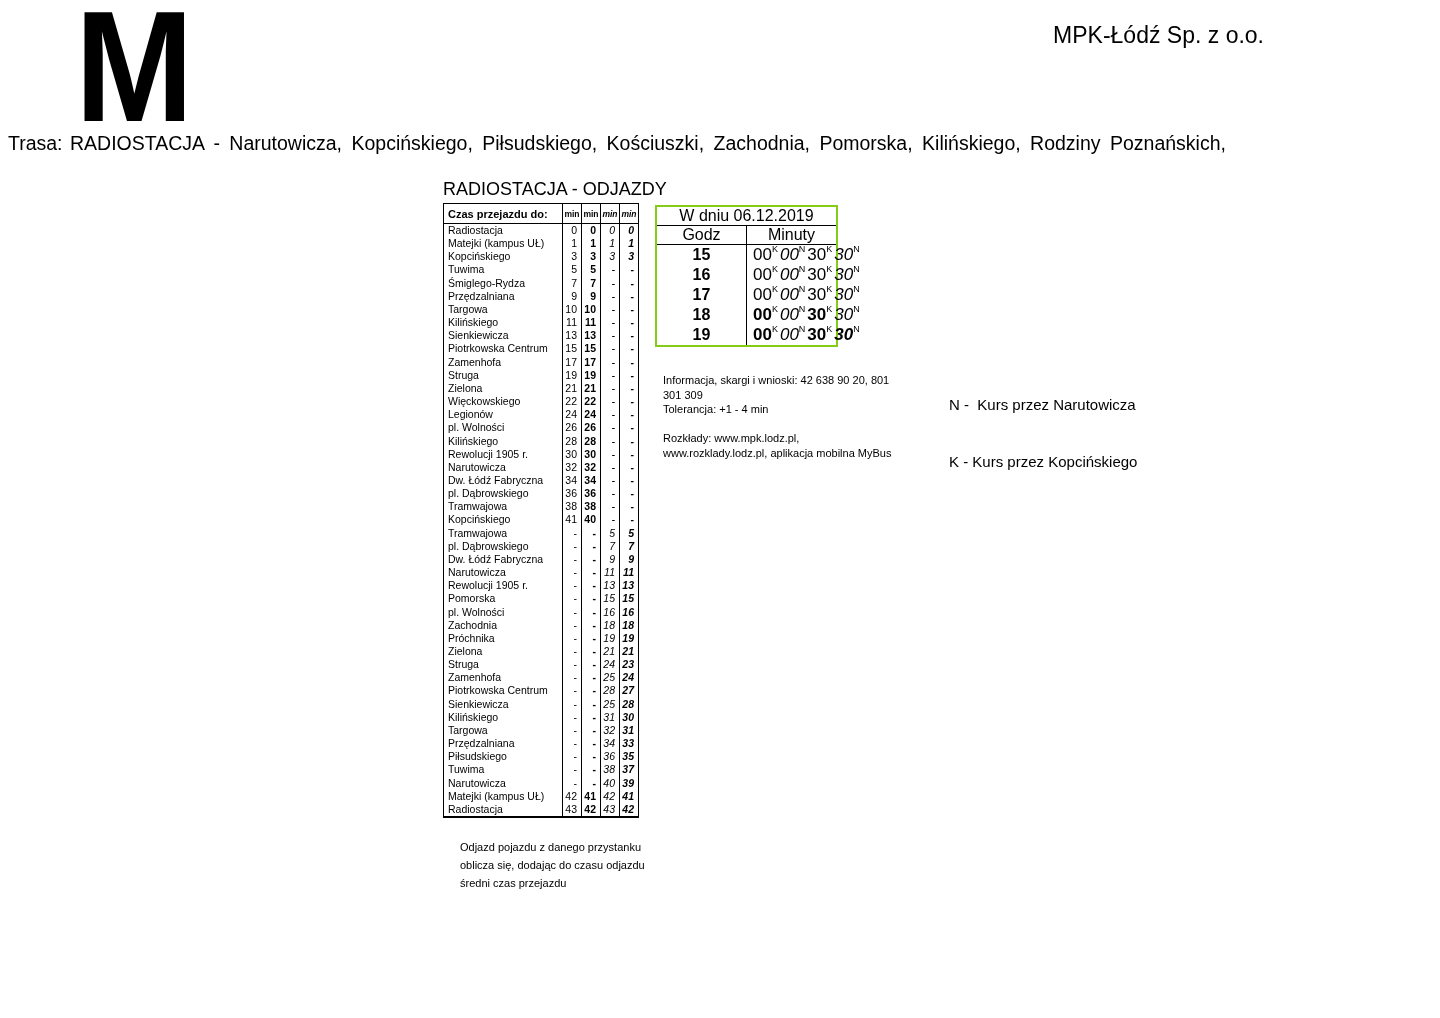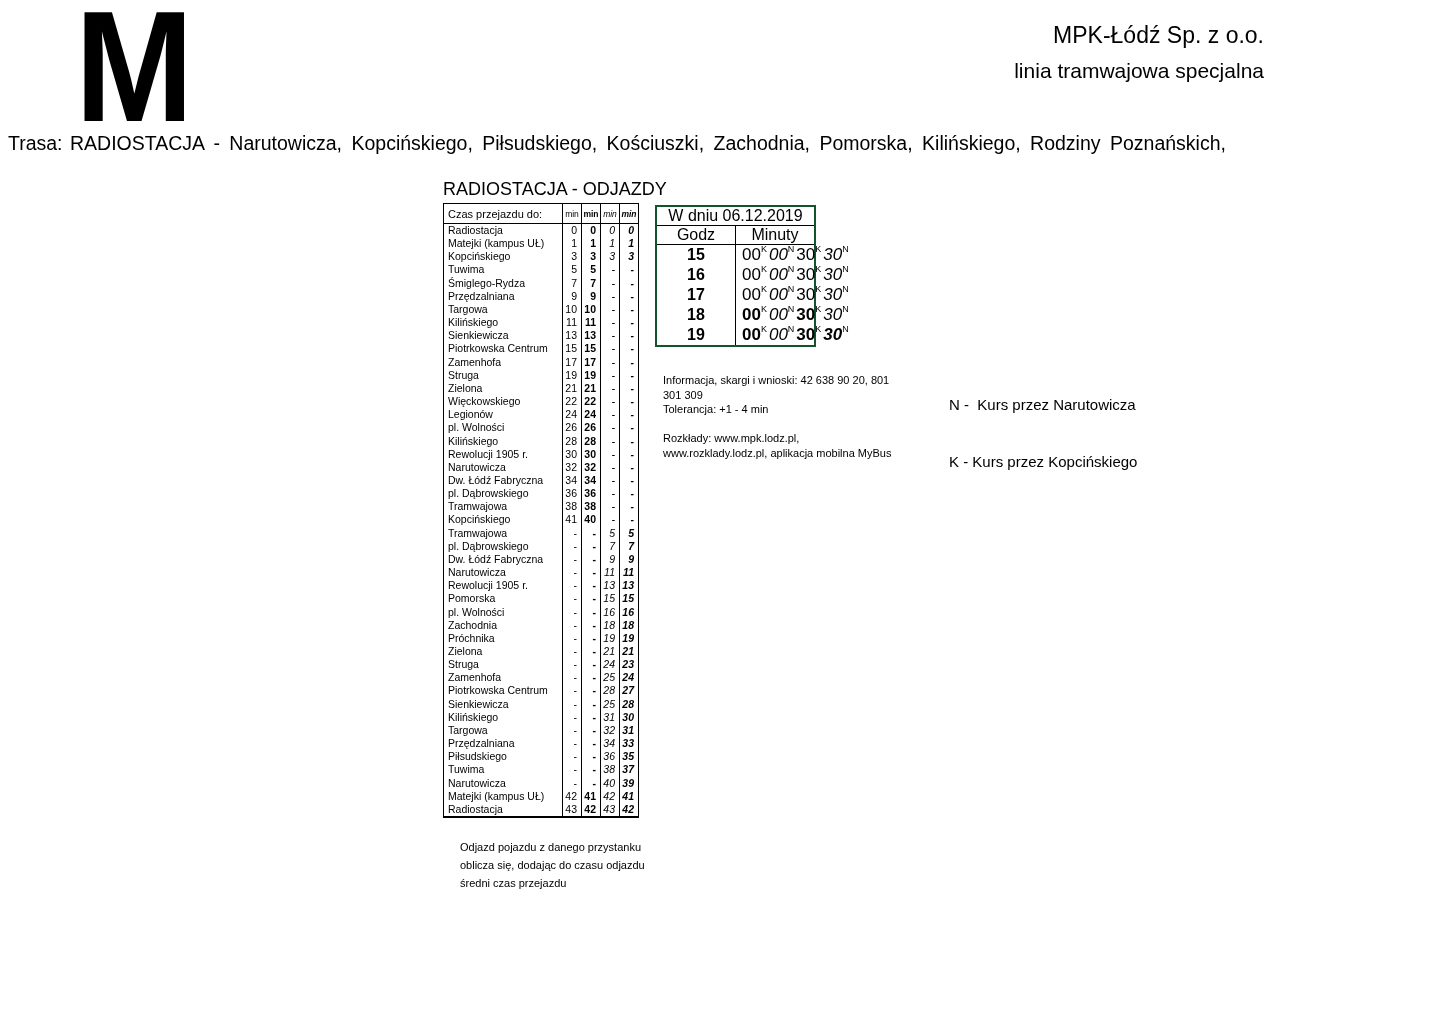--- a/index.html
+++ b/index.html
@@ -23,32 +23,32 @@
   .route-lines { word-spacing:4px; }
 
   
   .tt-title { left:443px; top:179px; width:392px; text-align:left; font-size:18px; }
 
   
   table { border-collapse:collapse; table-layout:fixed; }
   .travel { left:443px; top:203px; width:195px; border:1px solid #000; border-bottom-width:2px; }
   .travel th, .travel td { border-left:1px solid #000; overflow:hidden; white-space:nowrap; }
   .travel th:first-child, .travel td:first-child { border-left:none; }
-  .travel thead th { border-bottom:1px solid #000; height:20px; font-weight:normal; vertical-align:middle; }
+  .travel thead th { border-bottom:1px solid #000; height:20px; font-weight:bold; vertical-align:middle; }
   .travel .h-stop { width:119px; text-align:left; padding-left:4px; font-size:11px; }
   .travel .h-min { width:19px; text-align:center; font-size:8.5px; }
   .travel td { height:13px; font-size:10.5px; line-height:13.15px; }
   .travel td.stop { text-align:left; padding-left:4px; }
   .travel td.mv { text-align:right; padding-right:4px; }
   .h-min.c1, td.c1 { font-weight:bold; }
   .h-min.c2, td.c2 { font-style:italic; }
   .h-min.c3, td.c3 { font-weight:bold; font-style:italic; }
 
   
-  .dep { left:655px; top:205px; width:161px; border:2px solid #14532d; }
+  .dep { left:655px; top:205px; width:183px; border:2px solid #84cc16; }
   .dep .dep-title { text-align:center; font-size:16px; font-weight:normal; height:19px;
     border-bottom:1px solid #000; vertical-align:middle; }
   .dep .col-h { font-weight:normal; font-size:16px; height:18px; border-bottom:1px solid #000; vertical-align:middle; }
   .dep .col-godz { width:47px; border-right:1px solid #000; }
   .dep td.hour { width:47px; border-right:1px solid #000; font-weight:bold; font-size:16px;
     text-align:center; height:20px; vertical-align:middle; }
   .dep td.mins { padding-left:6px; height:20px; vertical-align:middle; white-space:nowrap; }
   .m { font-size:17px; margin-right:2px; }
   .m .v { letter-spacing:0; }
   .m.b .v { font-weight:bold; }
@@ -61,21 +61,20 @@
   .info { left:663px; top:373px; font-size:11px; line-height:14.5px; }
   .footnote { left:443px; top:838px; font-size:11px; line-height:18px;margin-left:17px; }
 </style>
 </head>
 <body>
 
 <div class="abs logo-m">M</div>
 
 <div class="abs company-block">
   <div class="company-name">MPK-Łódź Sp. z o.o.</div>
-  <div class="company-sub">linia tramwajowa specjalna</div>
 </div>
 
 <div class="abs route">
   <div class="route-label">Trasa:</div>
   <div class="route-lines">
     <div>RADIOSTACJA - Narutowicza, Kopcińskiego, Piłsudskiego, Kościuszki, Zachodnia, Pomorska, Kilińskiego, Rodziny Poznańskich,</div>
   </div>
 </div>
 
 <div class="abs tt-title">RADIOSTACJA - ODJAZDY</div>

